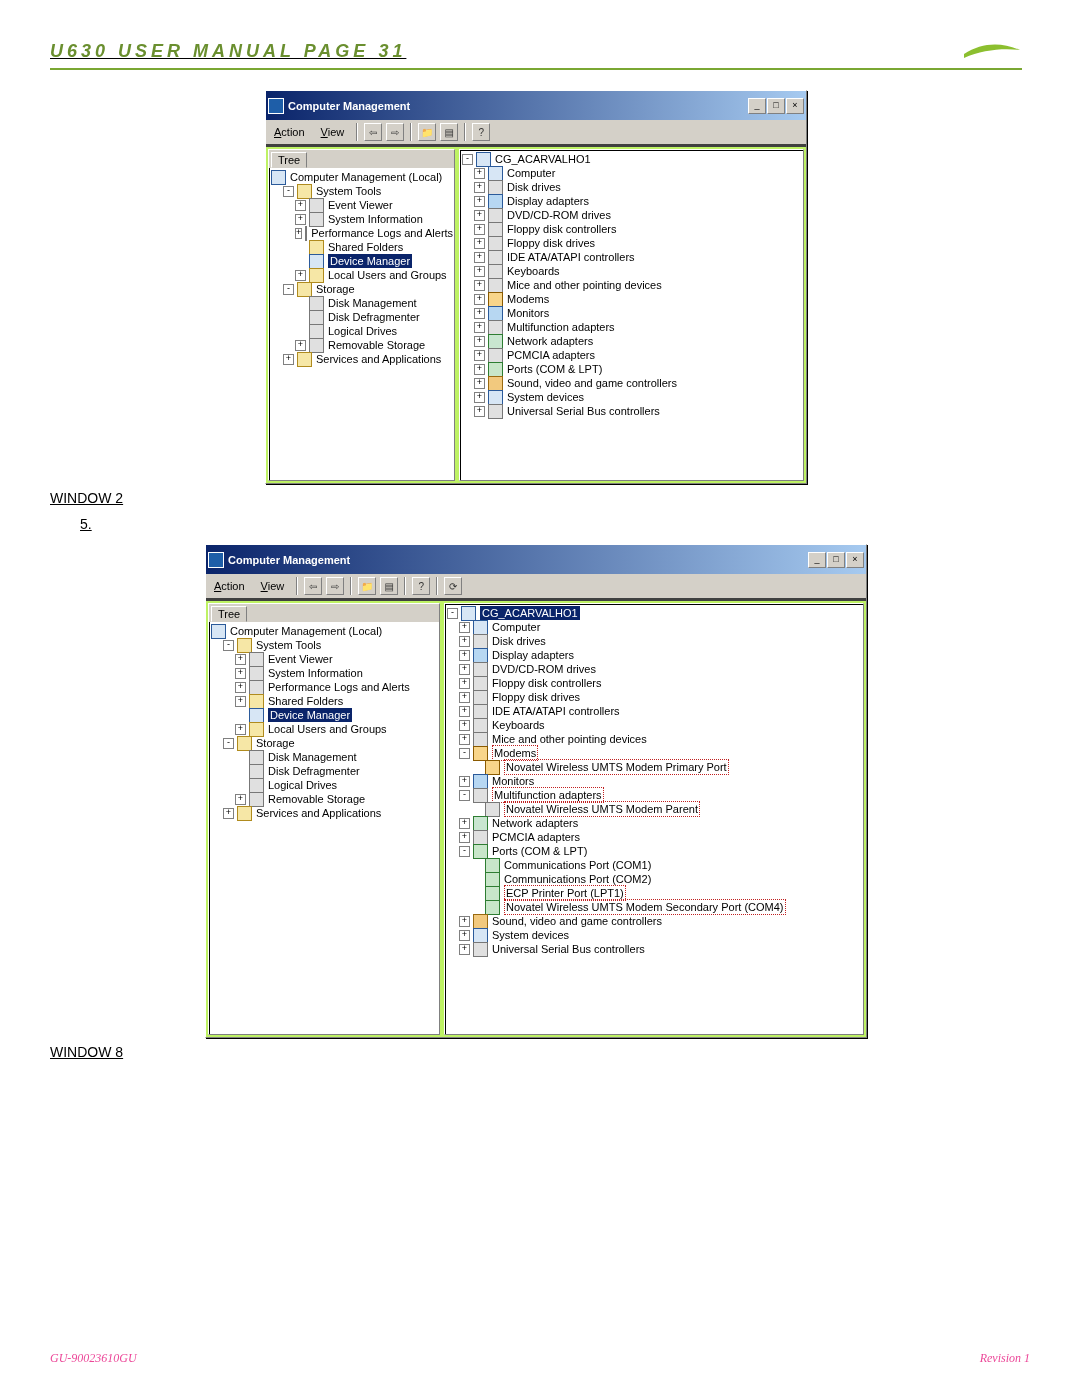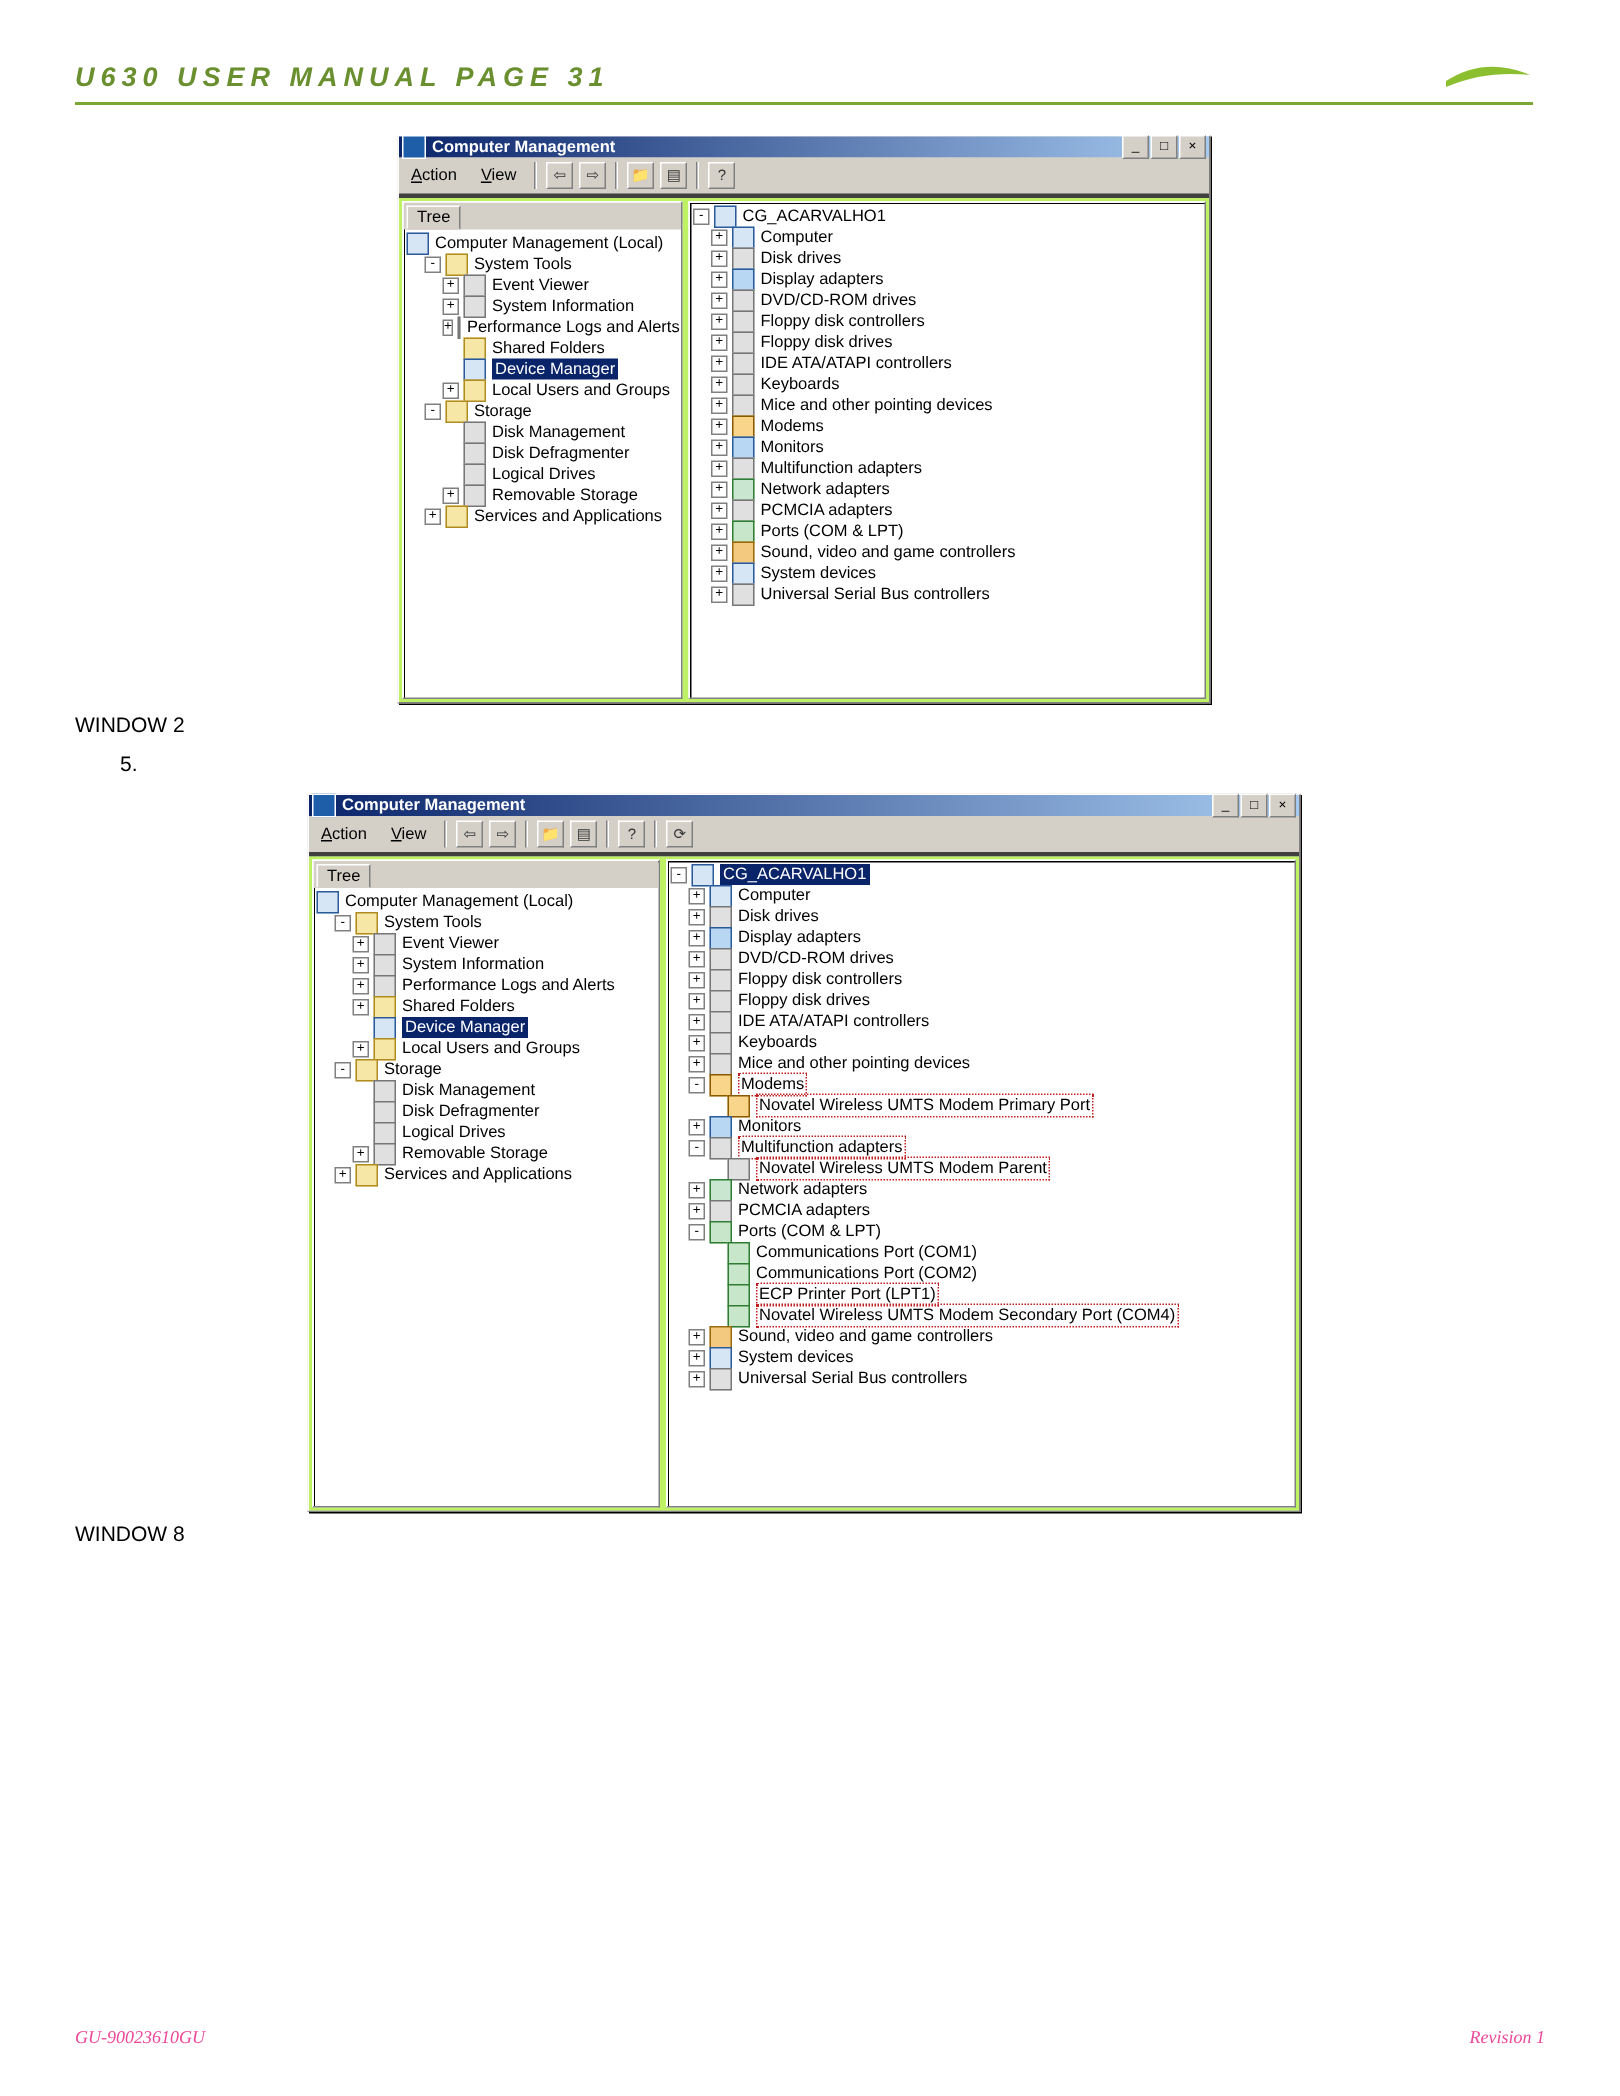--- a/index.html
+++ b/index.html
@@ -6,20 +6,21 @@
     margin: 0;
     padding: 0;
     font-family: Arial, Verdana, sans-serif;
     background: #fff;
     width: 1080px;
   }
   .page {
     padding: 40px 58px 30px 50px;
     position: relative;
     min-height: 1320px;
+    text-decoration: underline;
   }
   .page-header {
     display: flex;
     justify-content: space-between;
     align-items: center;
     border-bottom: 2px solid #7aa732;
     padding-bottom: 6px;
     margin-bottom: 20px;
   }
   .page-title {
@@ -80,21 +81,21 @@
     border-top-color: #fff;
     border-left-color: #fff;
     box-shadow: 1px 1px 0 #000;
     font-family: Tahoma, Verdana, sans-serif;
     font-size: 11px;
   }
   .win-small { width: 540px; }
   .win-large { width: 660px; }
 
   .titlebar {
-    height: 14px;
+    height: 29px;
     background: linear-gradient(to right, #0a246a, #a6caf0);
     color: #fff;
     display: flex;
     align-items: center;
     padding: 0 2px;
   }
   .titlebar .appicon {
     width: 14px; height: 14px;
     background: #1e5ea8;
     border: 1px solid #fff;

